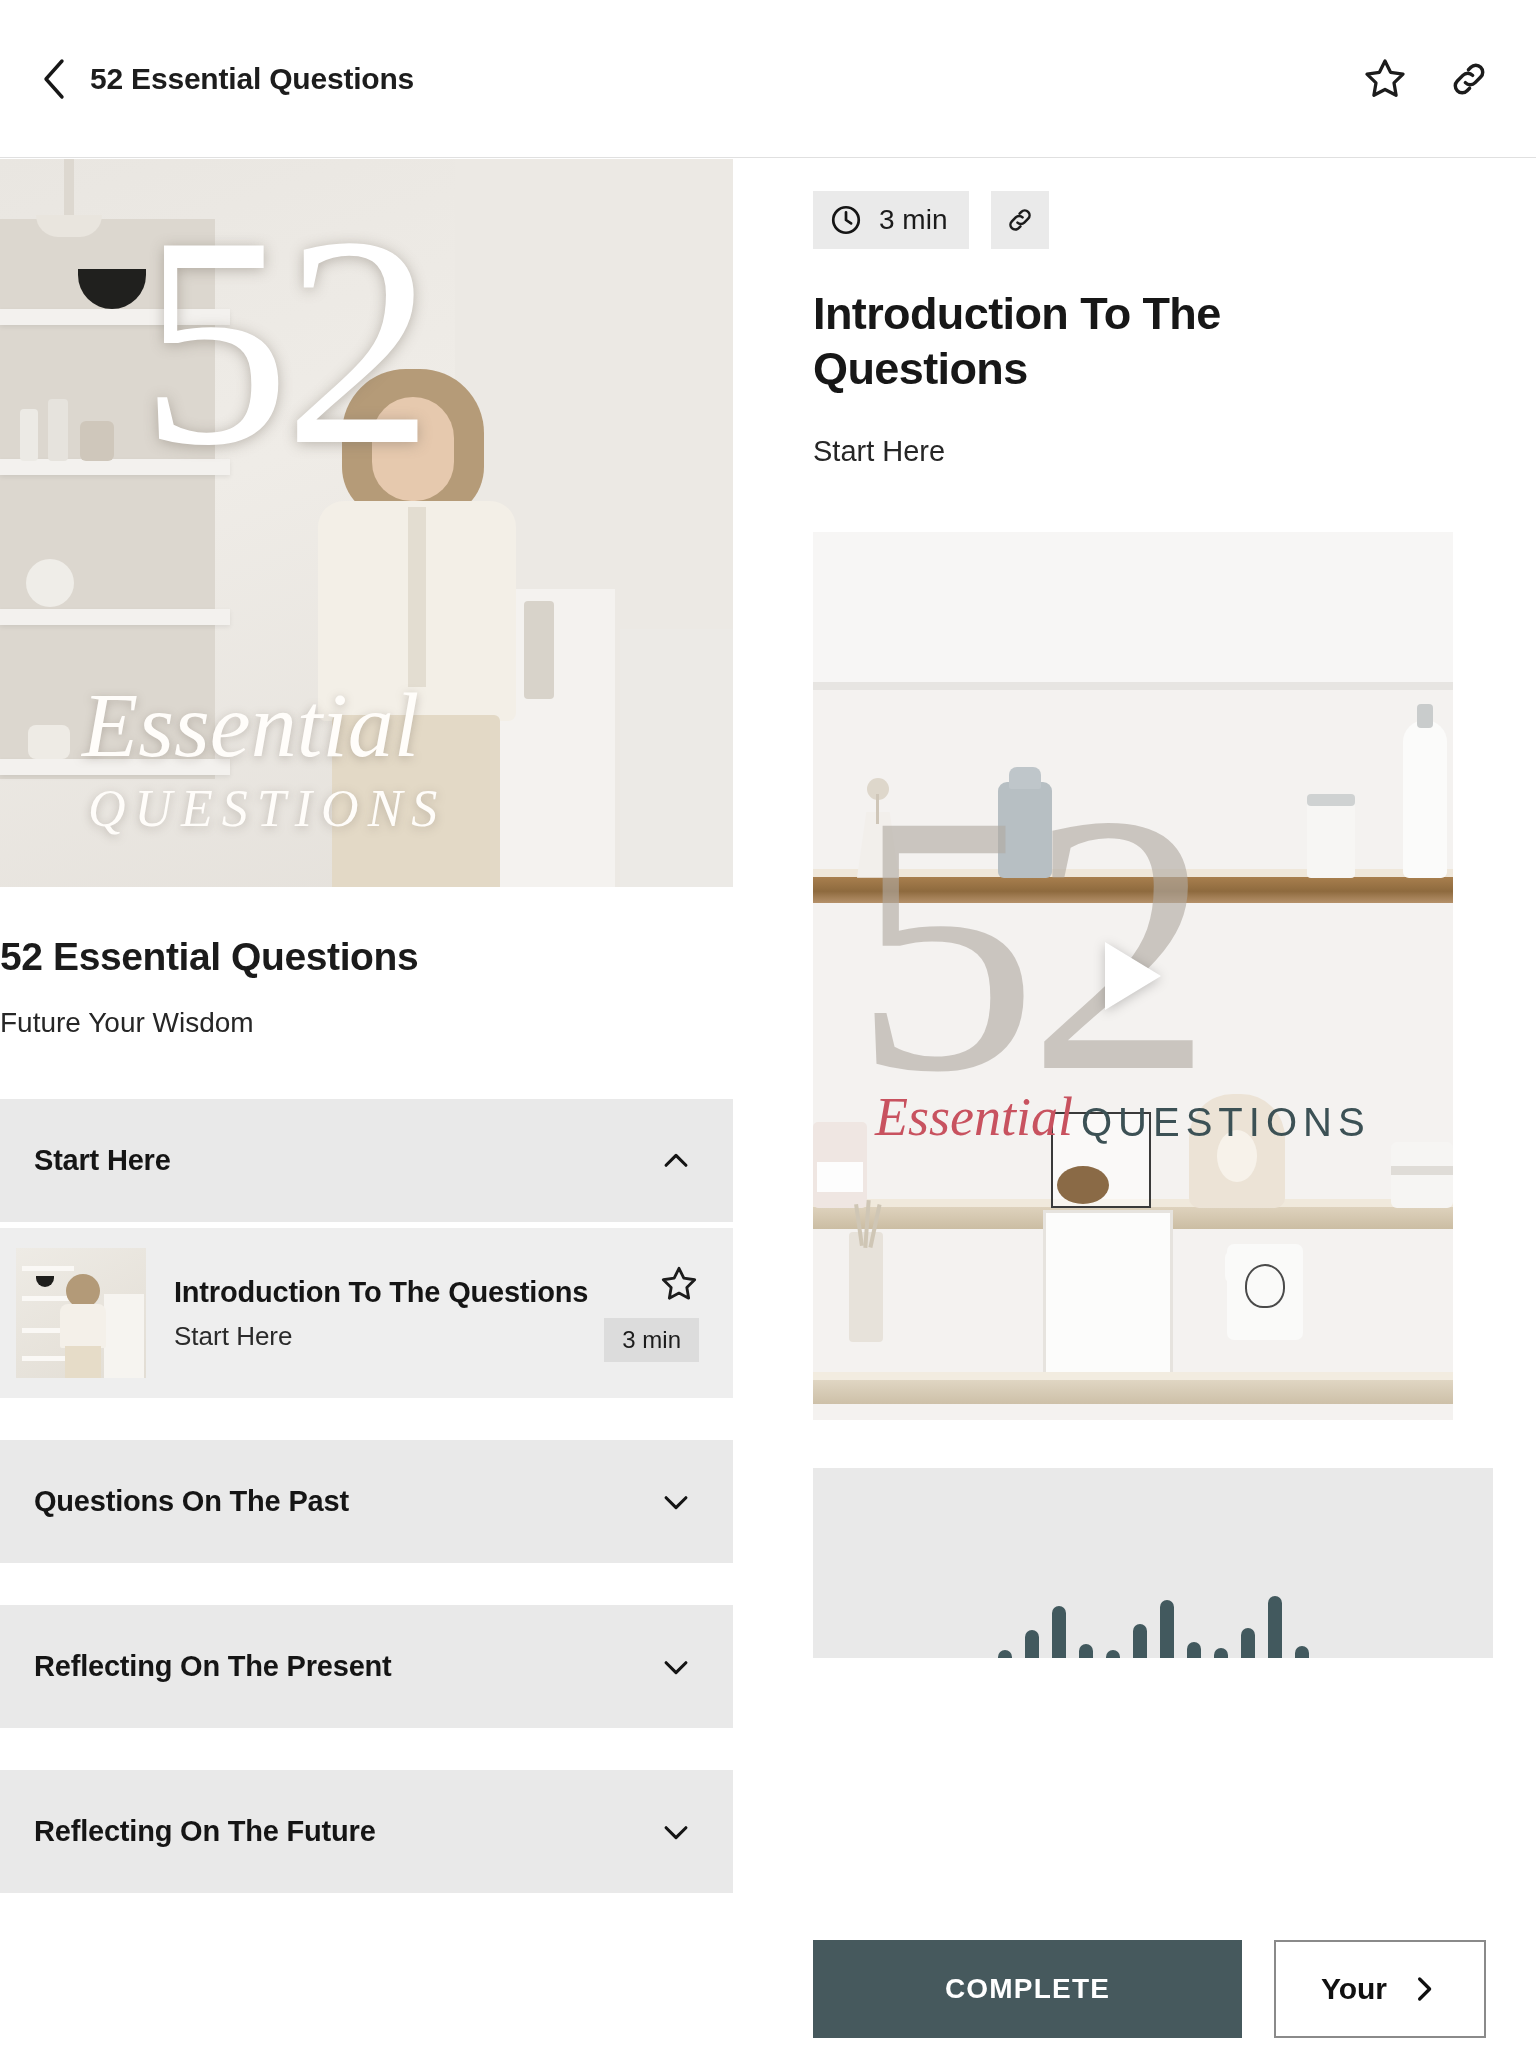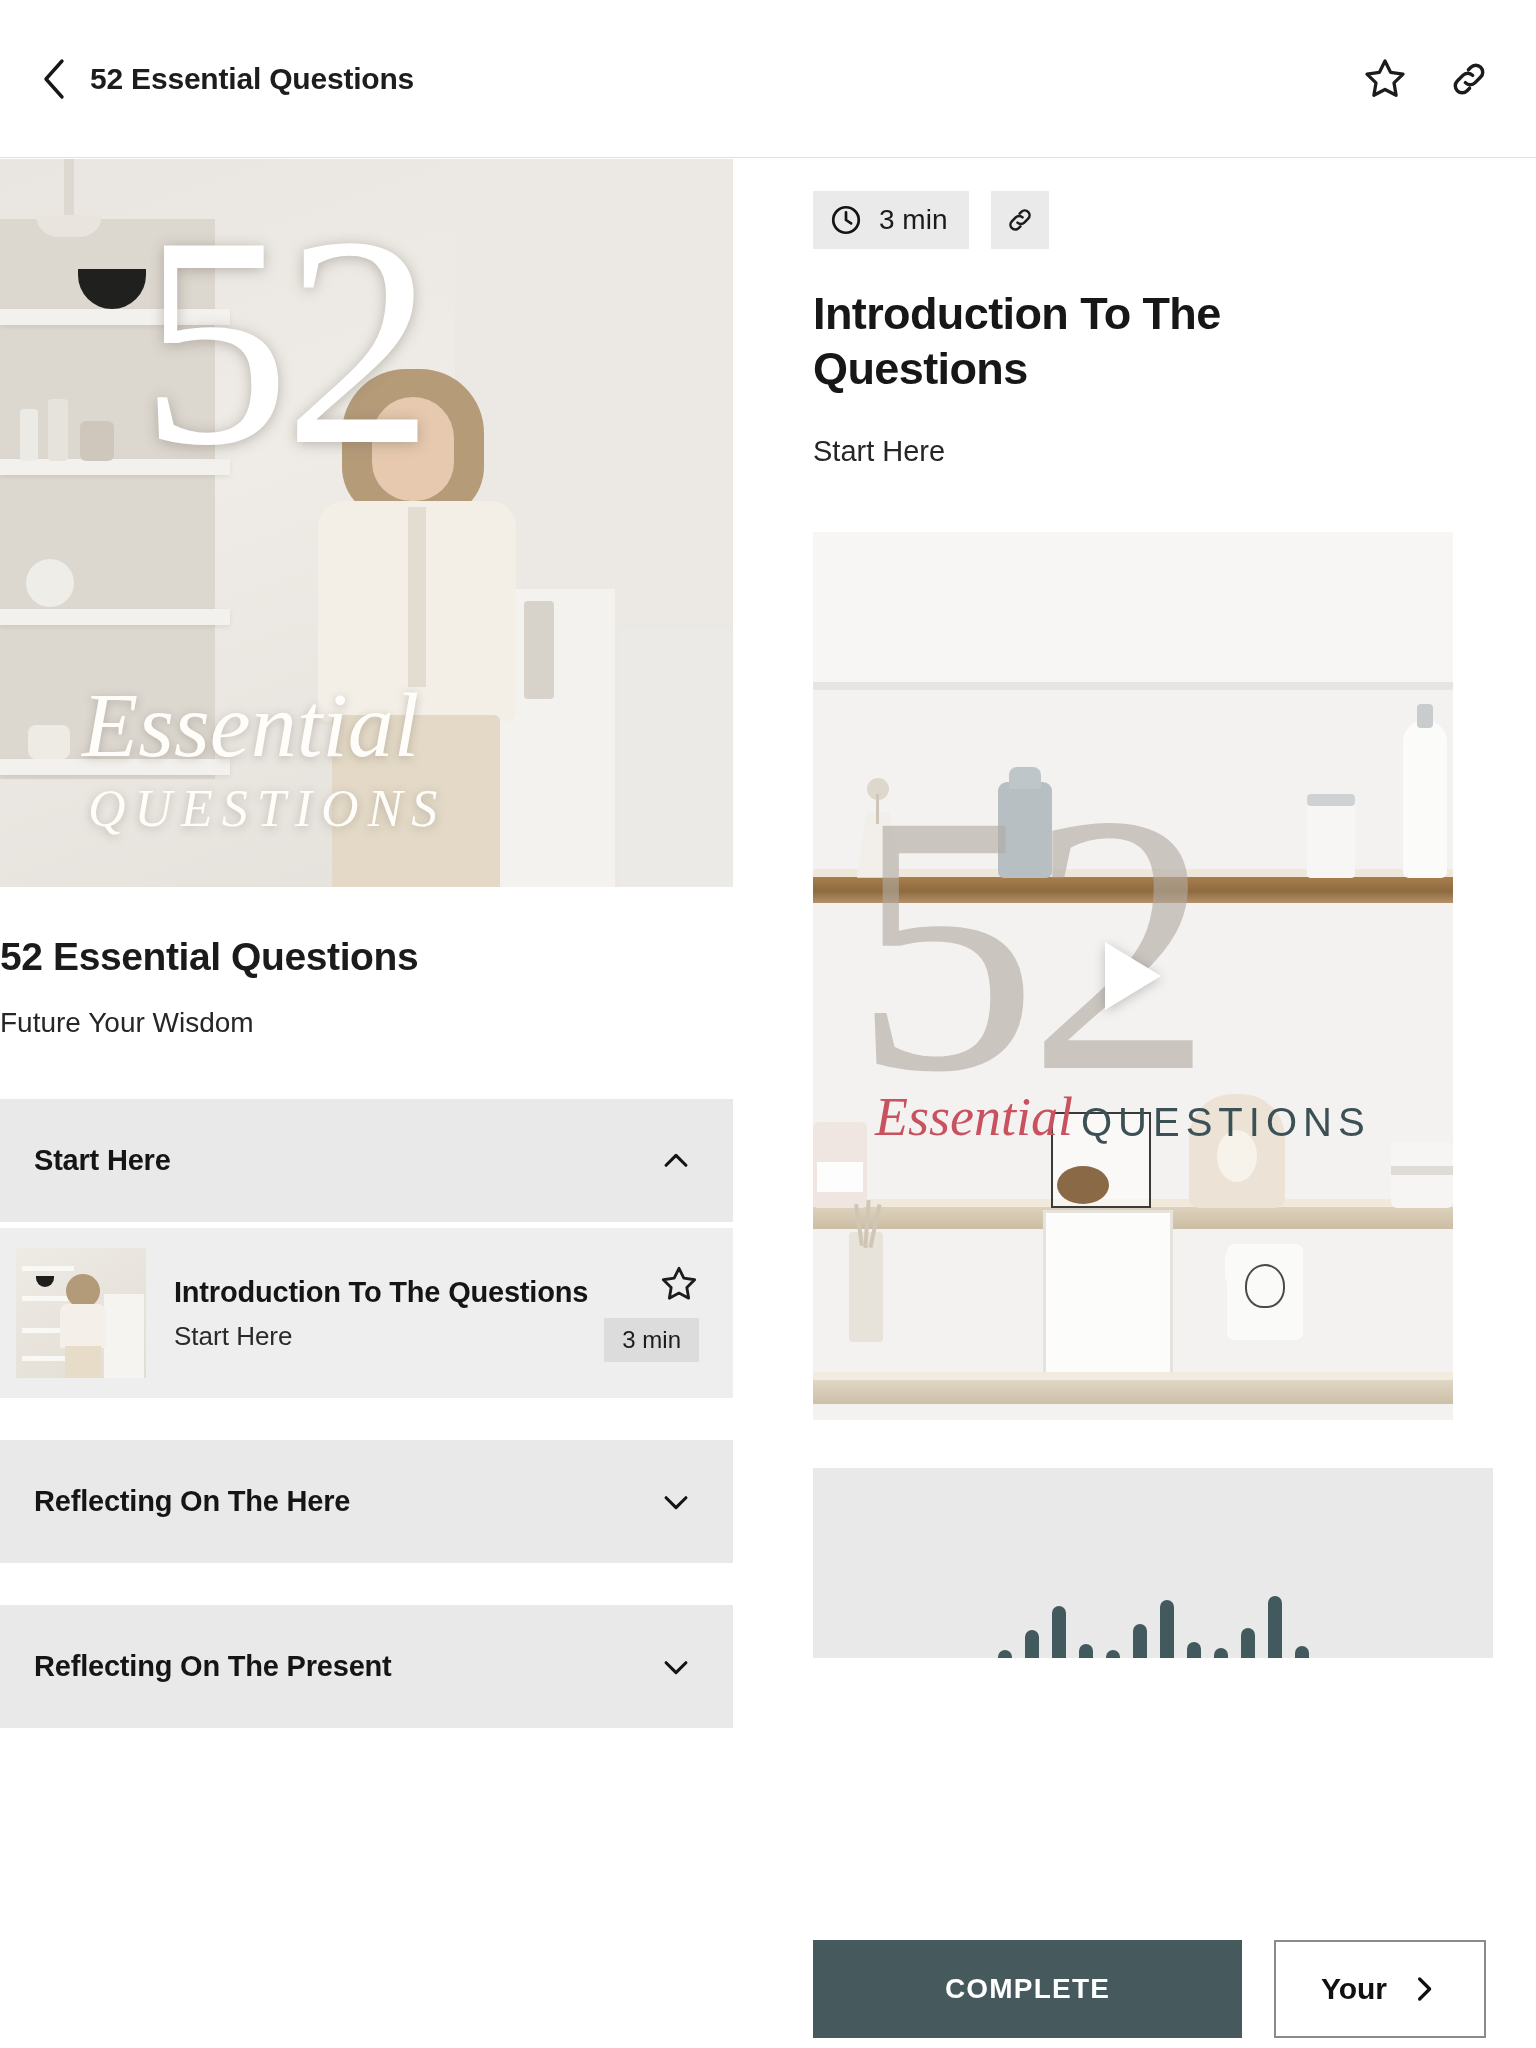--- a/index.html
+++ b/index.html
@@ -305,37 +305,45 @@
             <span style="display:flex;">
               <svg width="40" height="40" viewBox="0 0 24 24">
                 <path d="M12 2.6l2.9 5.9 6.5 0.95-4.7 4.6 1.1 6.45L12 17.45 6.2 20.5l1.1-6.45-4.7-4.6 6.5-0.95z" fill="none" stroke="#1c1c1c" stroke-width="1.7" stroke-linejoin="round"></path>
               </svg>
             </span>
             <span class="min-badge">3 min</span>
           </div>
         </div>
 
         <div class="section-head" style="margin-top:42px;">
-          <span class="label">Reflecting On The Here</span>
+          <span class="label">Questions On The Past</span>
           <span class="chev">
             <svg width="34" height="34" viewBox="0 0 24 24">
               <polyline points="5,9 12,16 19,9" fill="none" stroke="#141414" stroke-width="2.2" stroke-linecap="round" stroke-linejoin="round"></polyline>
             </svg>
           </span>
         </div>
 
         <div class="section-head" style="margin-top:42px;">
           <span class="label">Reflecting On The Present</span>
           <span class="chev">
             <svg width="34" height="34" viewBox="0 0 24 24">
               <polyline points="5,9 12,16 19,9" fill="none" stroke="#141414" stroke-width="2.2" stroke-linecap="round" stroke-linejoin="round"></polyline>
             </svg>
           </span>
         </div>
 
+        <div class="section-head" style="margin-top:42px;">
+          <span class="label">Reflecting On The Future</span>
+          <span class="chev">
+            <svg width="34" height="34" viewBox="0 0 24 24">
+              <polyline points="5,9 12,16 19,9" fill="none" stroke="#141414" stroke-width="2.2" stroke-linecap="round" stroke-linejoin="round"></polyline>
+            </svg>
+          </span>
+        </div>
 
       </div>
     </div>
 
     <div class="right-col">
 
       <div class="meta-row">
         <div class="dur-chip">
           <svg width="34" height="34" viewBox="0 0 24 24">
             <circle cx="12" cy="12" r="9" fill="none" stroke="#141414" stroke-width="1.9"></circle>

